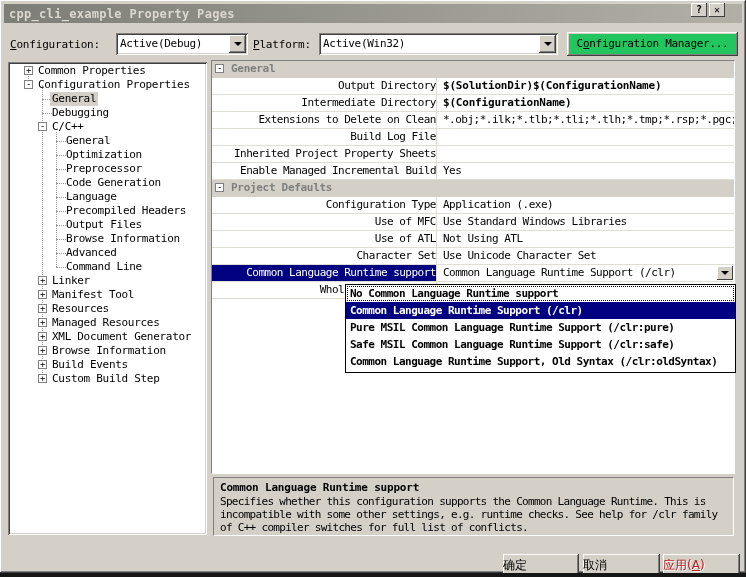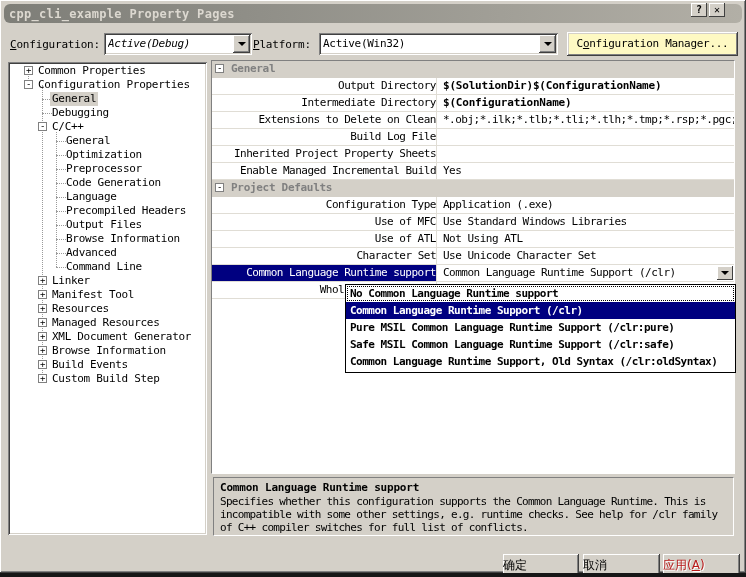--- a/index.html
+++ b/index.html
@@ -9,39 +9,39 @@
   .raised  { box-shadow: inset -1px -1px 0 #404040, inset 1px 1px 0 #ffffff, inset -2px -2px 0 #808080, inset 2px 2px 0 #d4d0c8; }
   .sunken2 { box-shadow: inset 1px 1px 0 #808080, inset -1px -1px 0 #ffffff, inset 2px 2px 0 #404040, inset -2px -2px 0 #d4d0c8; }
   .sunken1 { border:1px solid; border-color:#808080 #ffffff #ffffff #808080; }
   .u { text-decoration:underline; }
 
   #dialog { position:absolute; left:0; top:0; width:746px; height:573px; background:#d4d0c8; }
   #bottom-strip { position:absolute; left:0; top:573px; width:746px; height:4px; background:#161616; }
 
   
   #titlebar { position:absolute; left:4px; top:4px; width:738px; height:19px;
-    background:linear-gradient(90deg,#7e7e78,#b2afa6); display:flex; align-items:center;border-radius:6px; }
+    background:linear-gradient(90deg,#7e7e78,#b2afa6); display:flex; align-items:center; }
   #title-text { color:#dcd8d0; font-weight:bold; font-size:12px; padding-left:5px; letter-spacing:0.3px; white-space:nowrap; }
   .tb-btn { position:absolute; top:3px; width:16px; height:14px; background:#d4d0c8;
     box-shadow: inset -1px -1px 0 #404040, inset 1px 1px 0 #ffffff;
     font-size:10px; font-weight:bold; text-align:center; line-height:13px; color:#000; }
   #help-btn { right:39px; }
   #close-btn { right:21px; }
 
   
   .tb-label { position:absolute; top:38px; font-size:11px; letter-spacing:-0.2px; white-space:nowrap; }
   .combo { position:absolute; top:33px; height:22px; background:#ffffff; }
   .combo .txt { position:absolute; left:4px; top:4px; right:22px; font-size:11px; line-height:14px; letter-spacing:-0.3px; white-space:nowrap; overflow:hidden; }
   .combo .arrow-btn { position:absolute; right:2px; top:2px; bottom:2px; width:17px; background:#d4d0c8;
     box-shadow: inset -1px -1px 0 #404040, inset 1px 1px 0 #ffffff, inset -2px -2px 0 #808080; }
   .tri { position:absolute; left:50%; top:50%; margin-left:-4px; margin-top:-2px;
     border:4px solid transparent; border-top:4px solid #000; }
-  #cfg-combo { left:104px; width:148px;font-style:italic; }
+  #cfg-combo { left:116px; width:132px; }
   #plat-combo { left:319px; width:239px; }
-  #cfgmgr-btn { position:absolute; left:567px; top:32px; width:171px; height:24px; background:#fef9c3;
+  #cfgmgr-btn { position:absolute; left:567px; top:32px; width:171px; height:24px; background:#22c55e;
     text-align:center; line-height:23px; font-size:11px; letter-spacing:-0.3px; }
 
   
   #tree { position:absolute; left:8px; top:62px; width:199px; height:473px; background:#ffffff; padding-top:2px; overflow:hidden; }
   .trow { height:14px; line-height:14px; position:relative; font-size:11px; letter-spacing:-0.3px; white-space:nowrap; }
   .trow .lbl { position:absolute; top:0; padding:0 2px; }
   .d0 .lbl { left:28px; } .d1 .lbl { left:42px; } .d2 .lbl { left:56px; }
   .sel .lbl { background:#d4d0c8; }
   .exp { position:absolute; top:2px; width:9px; height:9px; background:#fff; border:1px solid #808080;
     font-size:9px; line-height:7px; text-align:center; z-index:2; }

